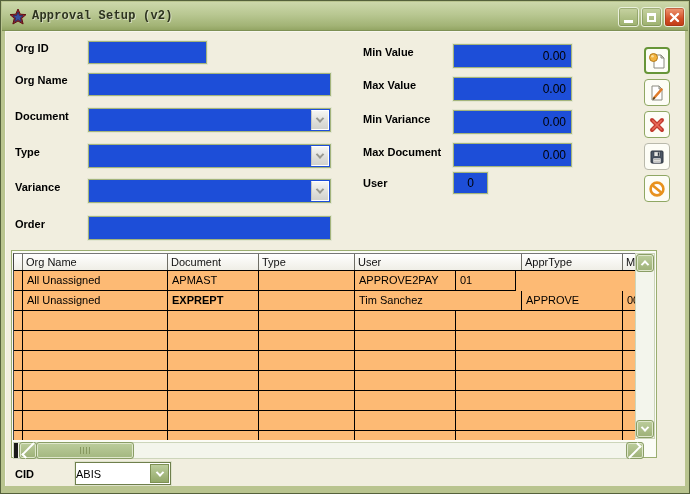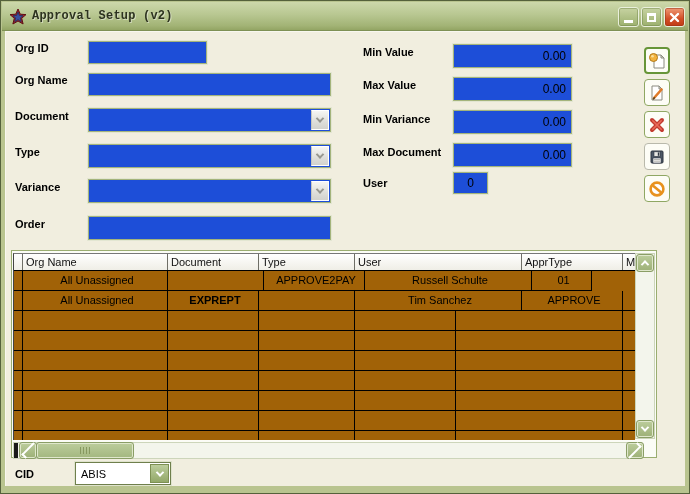--- a/index.html
+++ b/index.html
@@ -94,21 +94,21 @@
   }
   .thead { display: flex; height: 17px; border-bottom: 1px solid #000; }
   .th {
     flex: none; height: 100%;
     background: linear-gradient(#ffffff, #efeee6);
     border-right: 1px solid #6e6e66;
     font-size: 11px; color: #111; padding: 2px 0 0 3px;
     white-space: nowrap; overflow: hidden;
   }
   .tbody { height: 169px; overflow: hidden; }
-  .trow { display: flex; height: 20px; background: #a16207; text-align: center; }
+  .trow { display: flex; height: 20px; background: #fdba74; }
   .td {
     flex: none; height: 100%;
     border-right: 1px solid #000; border-bottom: 1px solid #000;
     font-size: 11px; color: #000; padding: 3px 0 0 4px;
     white-space: nowrap; overflow: hidden;
   }
 
   
   .vscroll {
     position: absolute; left: 623px; top: 2px; width: 20px; height: 186px;
@@ -138,21 +138,21 @@
     display: flex; align-items: center; justify-content: center; gap: 2px;
   }
   .hthumb i { display: block; width: 1px; height: 7px; background: #879960; }
 
   
   .cid-combo {
     position: absolute; left: 74px; top: 461px; width: 96px; height: 23px;
     background: #fff; border: 1px solid #6f7f4c; box-shadow: 0 0 0 1px #dfe3cd;
     font-size: 11px; display: flex; align-items: center;
   }
-  .cid-combo .val { padding-left: 5px; }
+  .cid-combo .val { }
   .cid-btn {
     position: absolute; right: 1px; top: 1px; bottom: 1px; width: 19px;
     background: linear-gradient(#bccd9c, #93a869);
     border: 1px solid #7d9053;
     display: flex; align-items: center; justify-content: center;
   }
 </style>
 </head>
 <body>
 
@@ -293,23 +293,23 @@
           <div class="th" style="width: 91px;">Document</div>
           <div class="th" style="width: 96px;">Type</div>
           <div class="th" style="width: 167px;">User</div>
           <div class="th" style="width: 101px;">ApprType</div>
           <div class="th" style="width: 60px;">Mi</div>
         </div>
       <div class="tbody">
           <div class="trow">
             <div class="td" style="width: 9px;"></div>
             <div class="td" style="width: 145px;">All Unassigned</div>
+            <div class="td" style="width: 91px;">APMAST</div>
             <div class="td" style="width: 96px;"></div>
             <div class="td" style="width: 101px;">APPROVE2PAY</div>
-            <div class="td" style="width: 167px;">Russell Schulte</div>
             <div class="td" style="width: 60px;">01</div>
           </div>
           <div class="trow">
             <div class="td" style="width: 9px;"></div>
             <div class="td" style="width: 145px;">All Unassigned</div>
             <div class="td" style="width: 91px; font-weight: bold;">EXPREPT</div>
             <div class="td" style="width: 96px;"></div>
             <div class="td" style="width: 167px;">Tim Sanchez</div>
             <div class="td" style="width: 101px;">APPROVE</div>
             <div class="td" style="width: 60px;">00</div>

